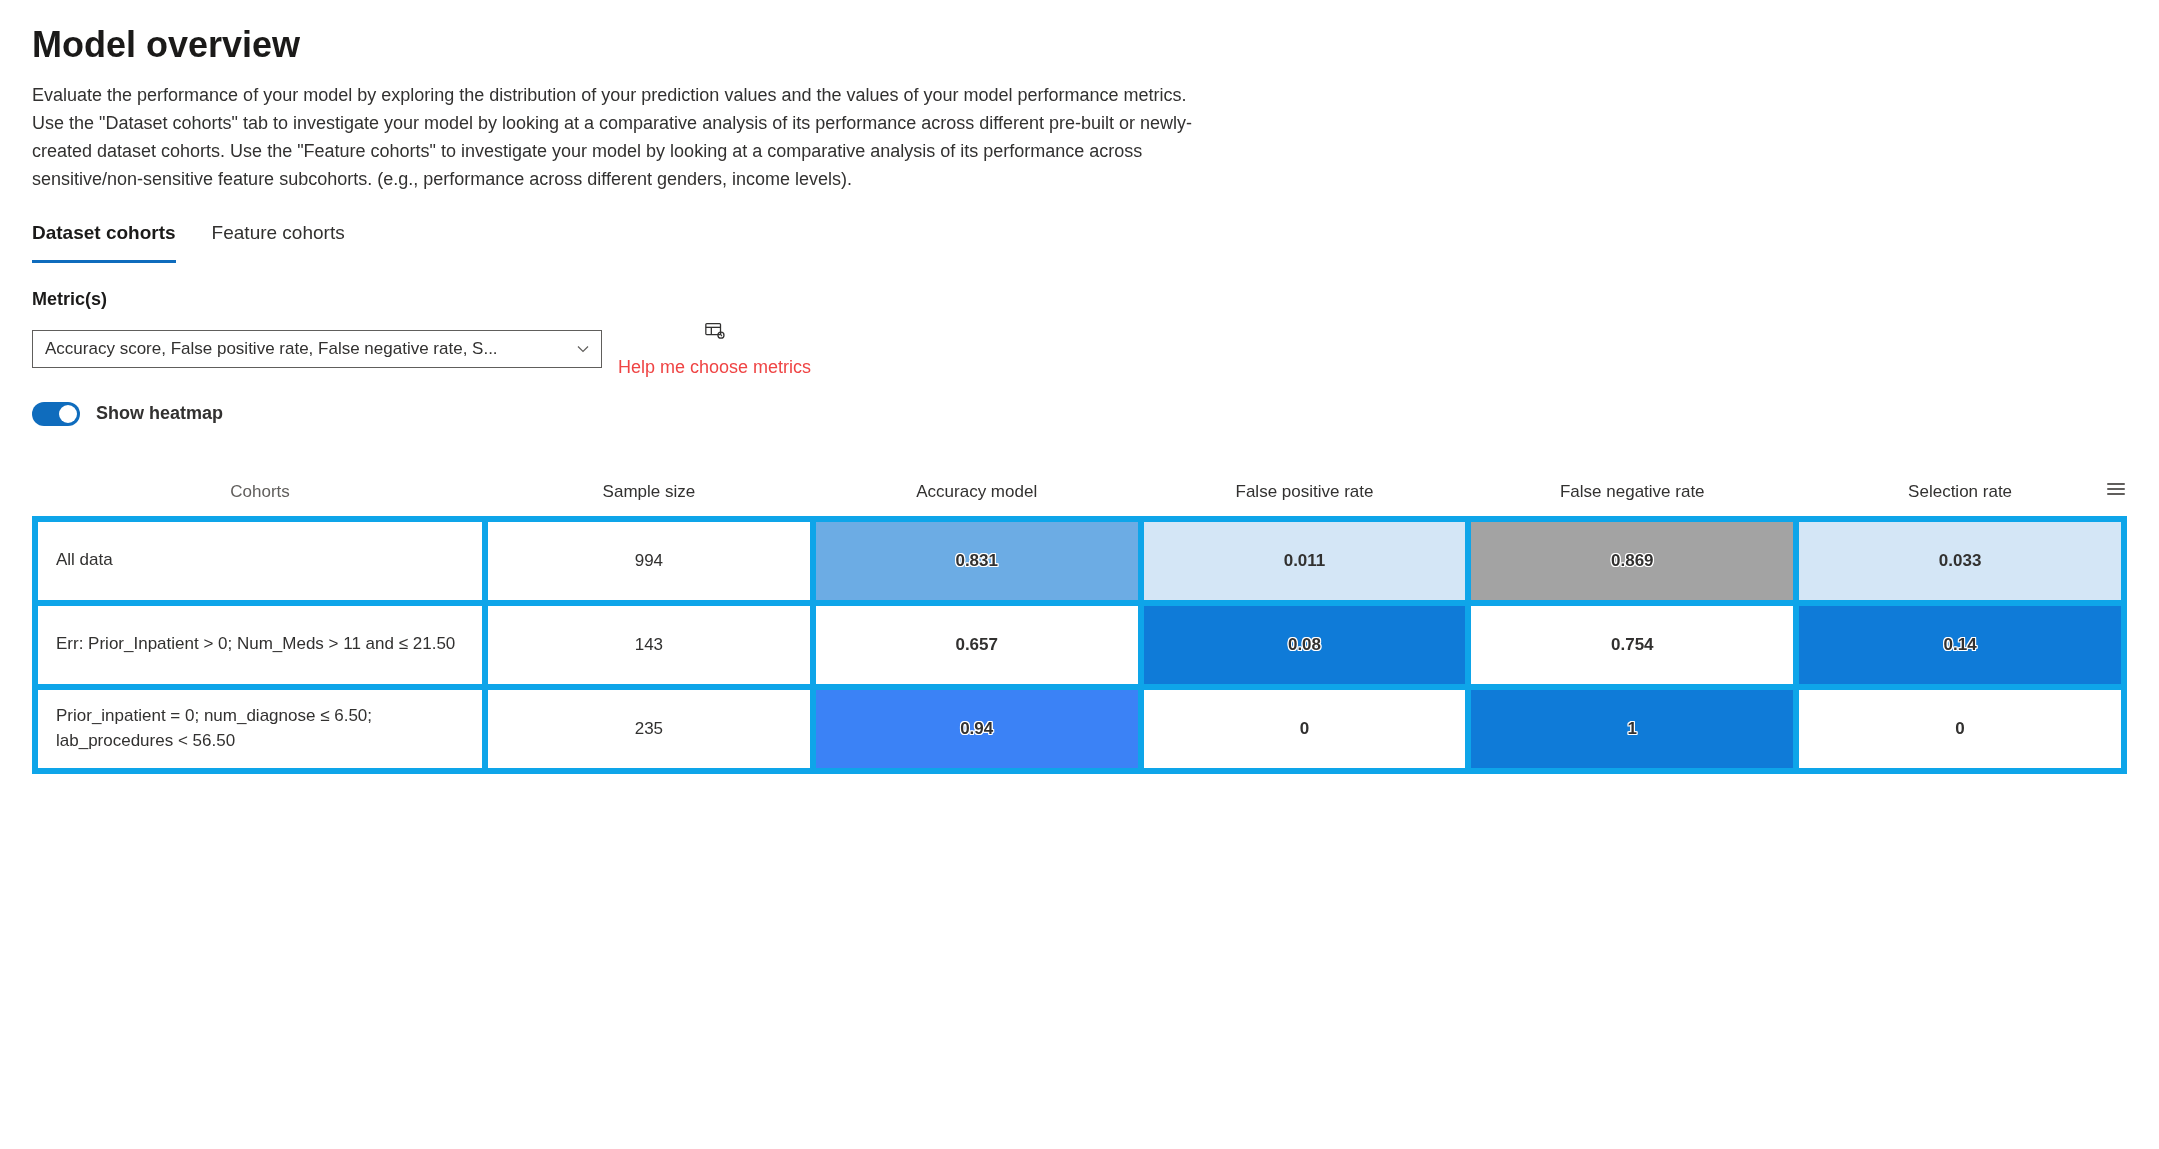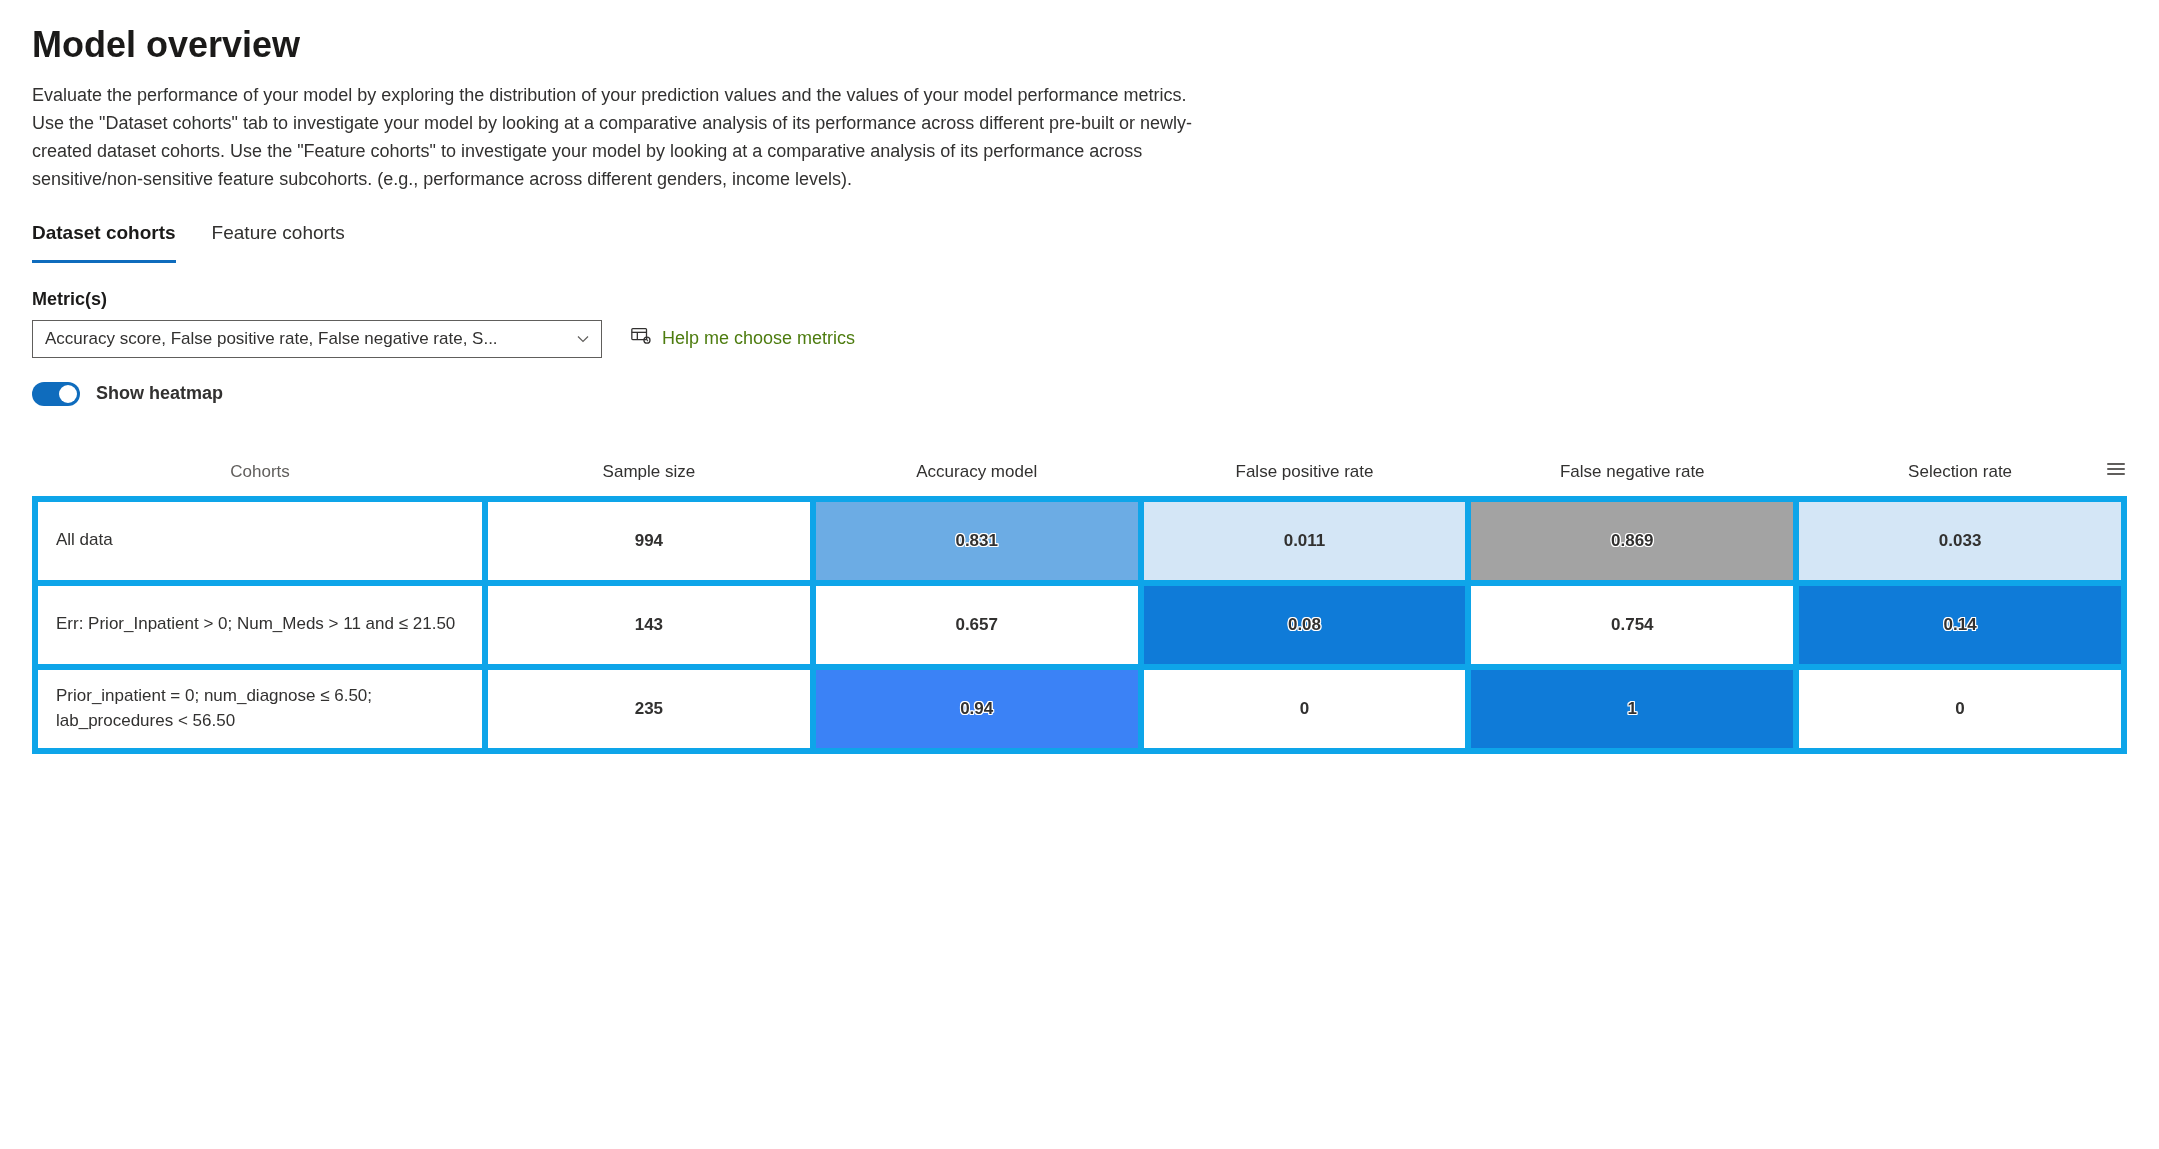--- a/index.html
+++ b/index.html
@@ -43,21 +43,21 @@
     .field-label {
       font-size: 18px;
       font-weight: 600;
       margin-bottom: 10px;
       display: block;
       color: #1b1a19;
     }
     .controls-row {
       display: flex;
       align-items: center;
-      gap: 28px;
+      gap: 16px;
       margin-bottom: 24px;
     }
     .dropdown {
       display: flex;
       align-items: center;
       justify-content: space-between;
       border: 1px solid #605e5c;
       padding: 8px 12px;
       width: 570px;
       font-size: 17px;
@@ -69,22 +69,23 @@
       overflow: hidden;
       text-overflow: ellipsis;
       flex: 1;
     }
     .chev { margin-left: 10px; font-size: 12px; color: #605e5c; }
     .help-link {
       display: flex;
       align-items: center;
       gap: 10px;
       font-size: 18px;
-      color: #4d7c0f;
+      color: #ef4444;
       cursor: pointer;
+      flex-direction: column;
     }
     .help-icon { width: 22px; height: 22px; }
     .toggle-row {
       display: flex;
       align-items: center;
       gap: 16px;
       margin-bottom: 48px;
     }
     .toggle {
       width: 48px; height: 24px; border-radius: 12px;
@@ -129,21 +130,21 @@
       font-size: 17px;
       text-align: center;
       vertical-align: middle;
     }
     td.cohort-cell {
       text-align: left;
       padding: 12px 18px;
       font-size: 17px;
       line-height: 1.45;
     }
-    .sample { font-weight: 700; margin-top: 32px; }
+    .sample { font-weight: 400; margin-top: 32px; }
     .metric-val { font-weight: 600; }
     .outlined {
       text-shadow:
         -1px -1px 0 #fff, 1px -1px 0 #fff,
         -1px  1px 0 #fff, 1px  1px 0 #fff,
         -1px 0 0 #fff, 1px 0 0 #fff,
         0 -1px 0 #fff, 0 1px 0 #fff;
       font-weight: 700;
     }
   </style>

